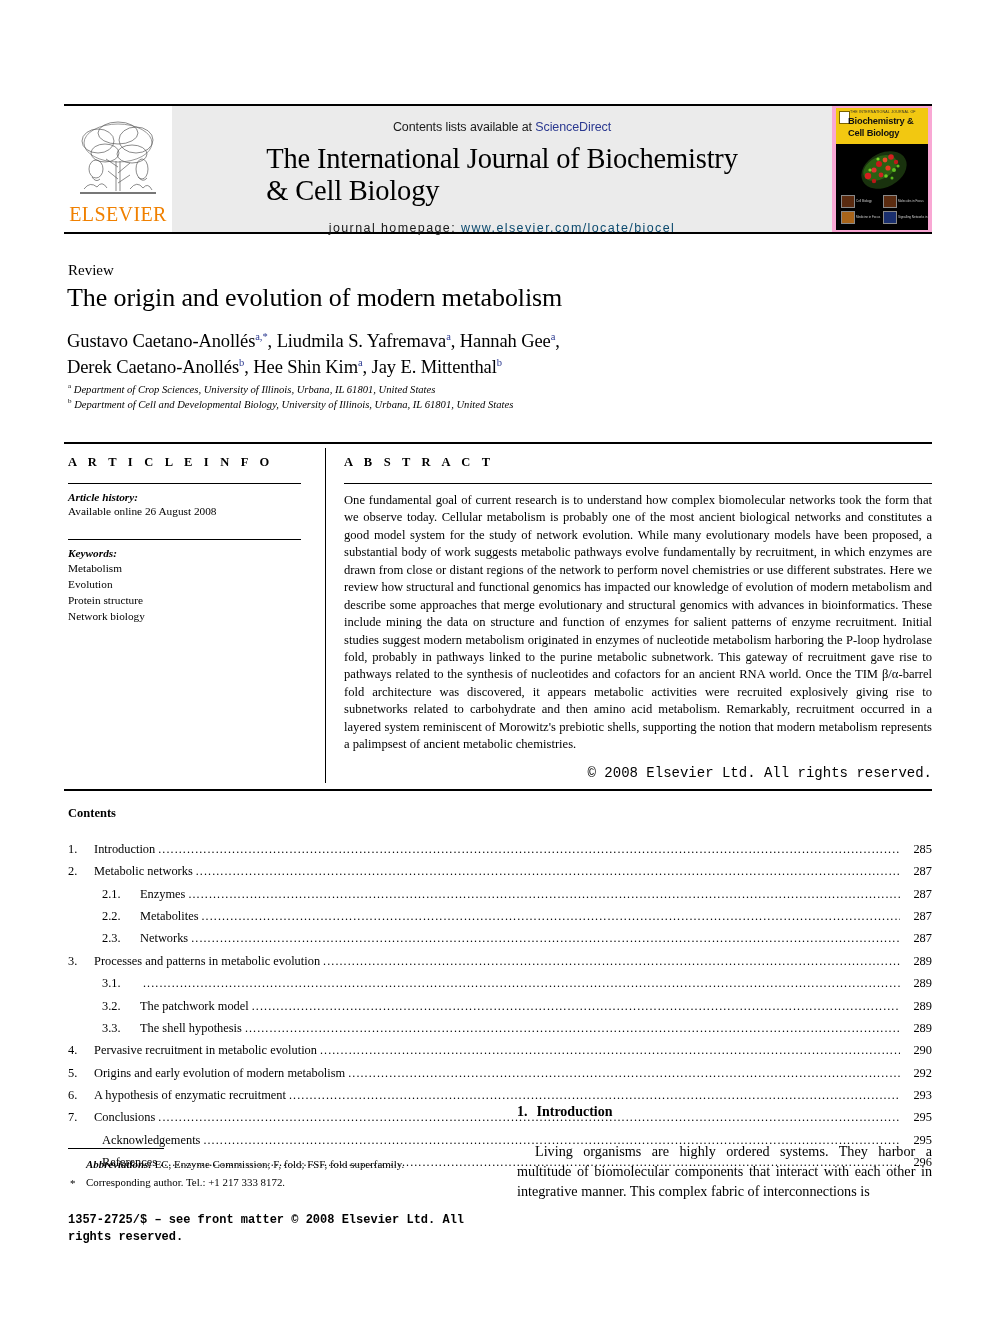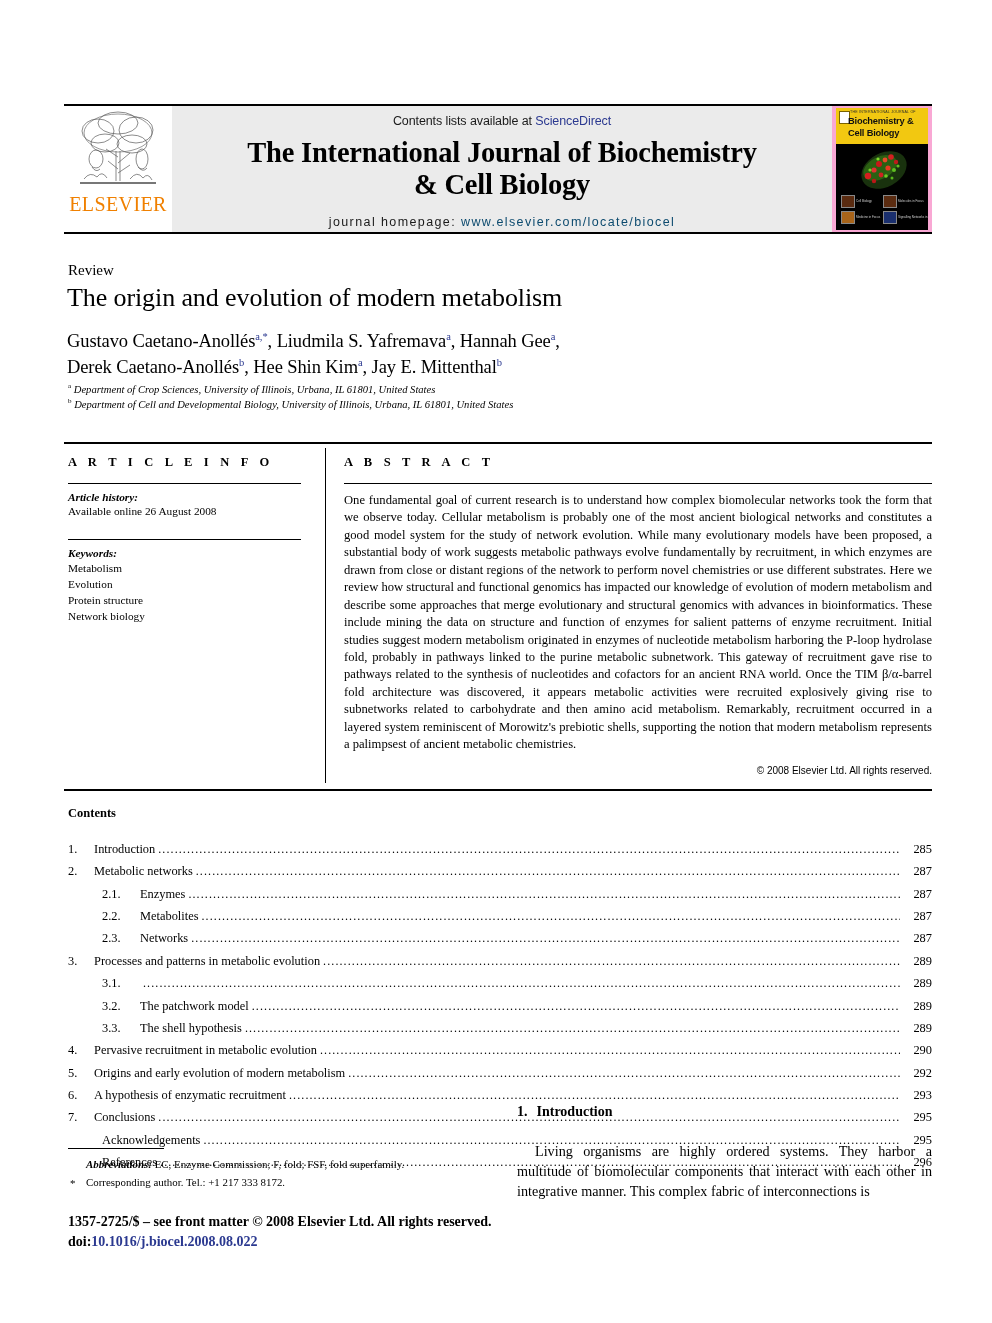--- a/index.html
+++ b/index.html
@@ -53,57 +53,55 @@
     display: flex;
     align-items: stretch;
   }
   .elsevier-logo {
     width: 108px;
     flex: 0 0 108px;
     display: flex;
     flex-direction: column;
     align-items: center;
     justify-content: flex-end;
-    padding-bottom: 18px;
+    padding-bottom: 8px;
     box-sizing: border-box;
   }
   .tree-svg { display: block; }
   .elsevier-word {
     font-family: "Liberation Serif", serif;
     font-size: 20px;
     color: #F08000;
     letter-spacing: 0.4px;
     line-height: 1;
     margin-top: -1px;
   }
   .masthead-center {
     flex: 1 1 auto;
     background: #ebebeb;
     display: flex;
     flex-direction: column;
     align-items: center;
     justify-content: flex-start;
-    padding-top: 8px;
+    padding-top: 14px;
     box-sizing: border-box;
   }
   .contents-avail {
     font-family: "Liberation Sans", sans-serif;
     font-size: 12.5px;
     color: #1a1a1a;
     letter-spacing: -0.1px;
   }
   .sd-link { color: #2b3990; }
   .journal-title {
     font-family: "Liberation Serif", serif;
     font-size: 28.5px;
-    text-align: center;
     line-height: 1.14;
     margin-top: 9px;
     letter-spacing: -0.2px;
-    font-weight: bold;
   }
   .homepage {
     font-family: "Liberation Sans", sans-serif;
     font-size: 12.5px;
     letter-spacing: 1.4px;
     margin-top: 13px;
     color: #1a1a1a;
   }
   .homepage .url { color: #0c4a6e; }
   .cover-thumb {
@@ -290,22 +288,22 @@
     margin-bottom: 8px;
   }
   .abstract-body {
     font-family: "Liberation Serif", serif;
     font-size: 12.6px;
     line-height: 1.385;
     text-align: justify;
     hyphens: none;
   }
   .copyright {
-    font-family: Liberation Sans, sans-serif;
-    font-size: 10px;
+    font-family: Liberation Mono, monospace;
+    font-size: 14px;
     text-align: right;
     margin-top: 11px;
   }
   .info-rule-bottom {
     position: absolute;
     top: 789px;
     left: 64px;
     width: 868px;
     border-top: 2px solid #000;
   }
@@ -377,22 +375,22 @@
   .fn-corr { position: relative; padding-left: 18px; margin-top: 2px; }
   .fn-star { position: absolute; left: 2px; top: 1px; }
   .fn-email { padding-left: 18px; }
   .fn-email i { font-weight: bold; }
   .mail-link { color: #2b3990; }
   .footer-issn {
     position: absolute;
     top: 1212px;
     left: 68px;
     width: 430px;
-    font-family: Liberation Serif, serif;
-    font-size: 14px;
+    font-family: Liberation Mono, monospace;
+    font-size: 12px;
     font-weight: bold;
     line-height: 1.45;
   }
   .doi-link { color: #2b3990; font-weight: bold; }
 
   
   .intro-head {
     position: absolute;
     top: 1104px;
     left: 517px;
@@ -649,21 +647,20 @@
       <span>EC, Enzyme Commission; F, fold; FSF, fold superfamily.</span>
     </div>
     <div class="fn-corr">
       <span class="fn-star">*</span>
       <span>Corresponding author. Tel.: +1 217 333 8172.</span>
     </div>
   </div>
 
   <div class="footer-issn">
     <div>1357-2725/$ – see front matter © 2008 Elsevier Ltd. All rights reserved.</div>
-    <div><span>doi:</span><span class="doi-link">10.1016/j.biocel.2008.08.022</span></div>
   </div>
 
   <div class="intro-head">
     <span class="n">1.</span><span>Introduction</span>
   </div>
   <div class="intro-body">Living organisms are highly ordered systems. They harbor a multitude of biomolecular components that interact with each other in integrative manner. This complex fabric of interconnections is</div>
 
 </div>
 
 </body></html>

